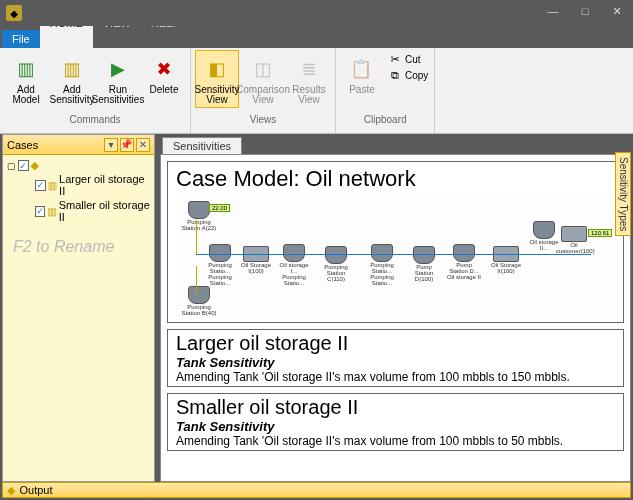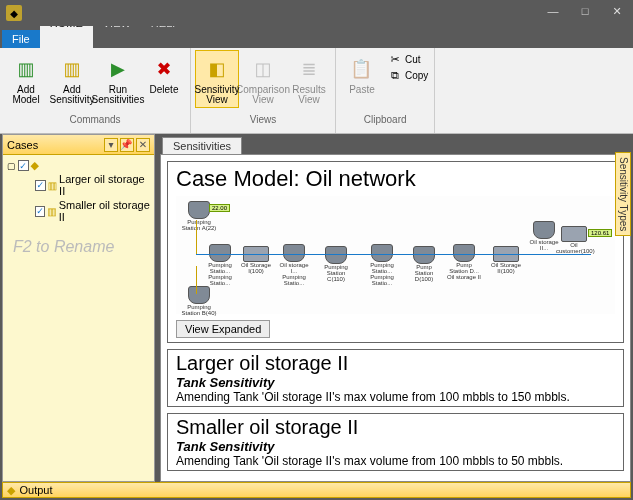--- a/index.html
+++ b/index.html
@@ -251,21 +251,20 @@
             <div class="dnode " style="left: 380px; top: 30px; width: 36px;">
               <div class="dicon"></div>
               <div style="white-space:pre-line">Oil customer(100)</div>
             </div>
             <div class="dlinev" style="left: 20px; top: 24px; height: 34px;"></div>
             <div class="dlinev" style="left: 20px; top: 70px; height: 28px;"></div>
             <div class="dline" style="left: 20px; top: 58px; width: 395px;"></div>
             <div class="dlabel" style="left: 33px; top: 8px;">22.00</div>
             <div class="dlabel" style="left: 412px; top: 33px;">120.61</div>
           </div>
-        <button class="viewexp">View Expanded</button>
       </div>
       <div class="sensbox">
         <h1>Larger oil storage II</h1>
         <h2>Tank Sensitivity</h2>
         <p>Amending Tank 'Oil storage II's max volume from 100 mbbls to 150 mbbls.</p>
       </div>
       <div class="sensbox">
         <h1>Smaller oil storage II</h1>
         <h2>Tank Sensitivity</h2>
         <p>Amending Tank 'Oil storage II's max volume from 100 mbbls to 50 mbbls.</p>

